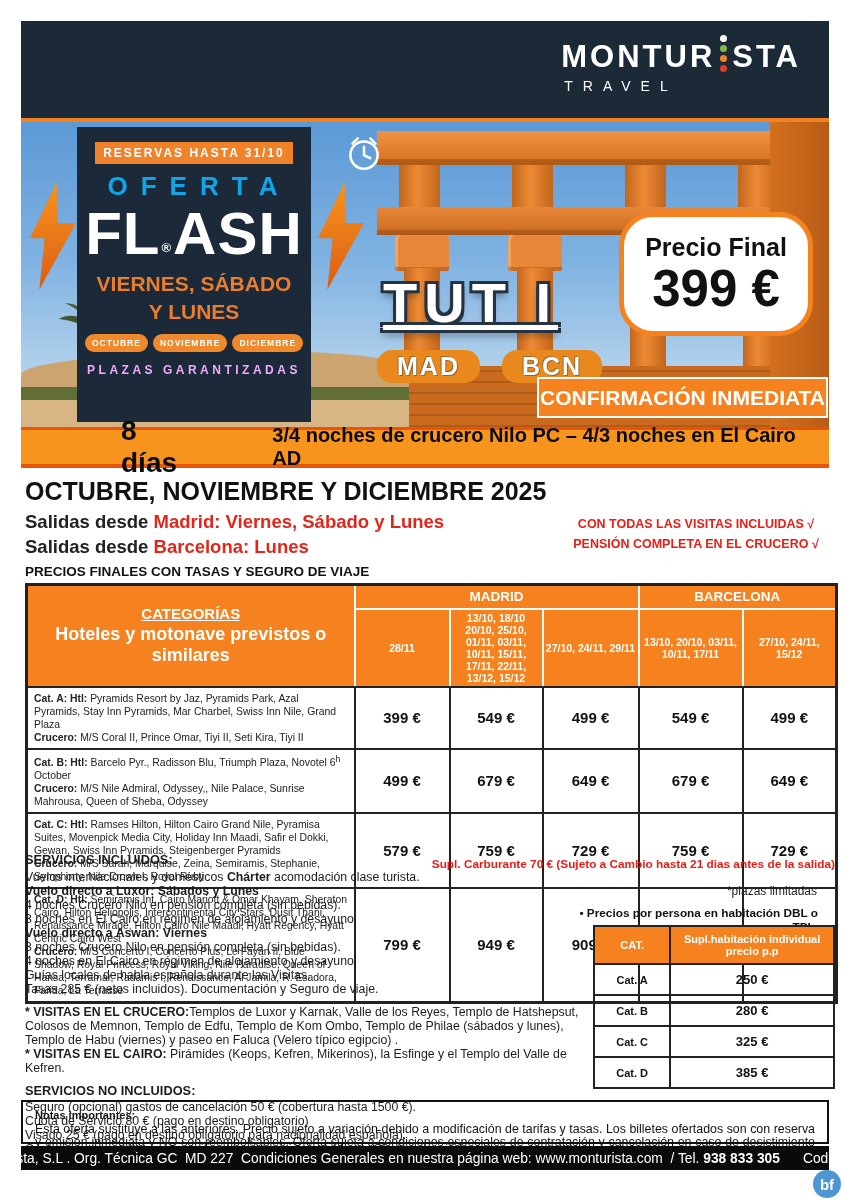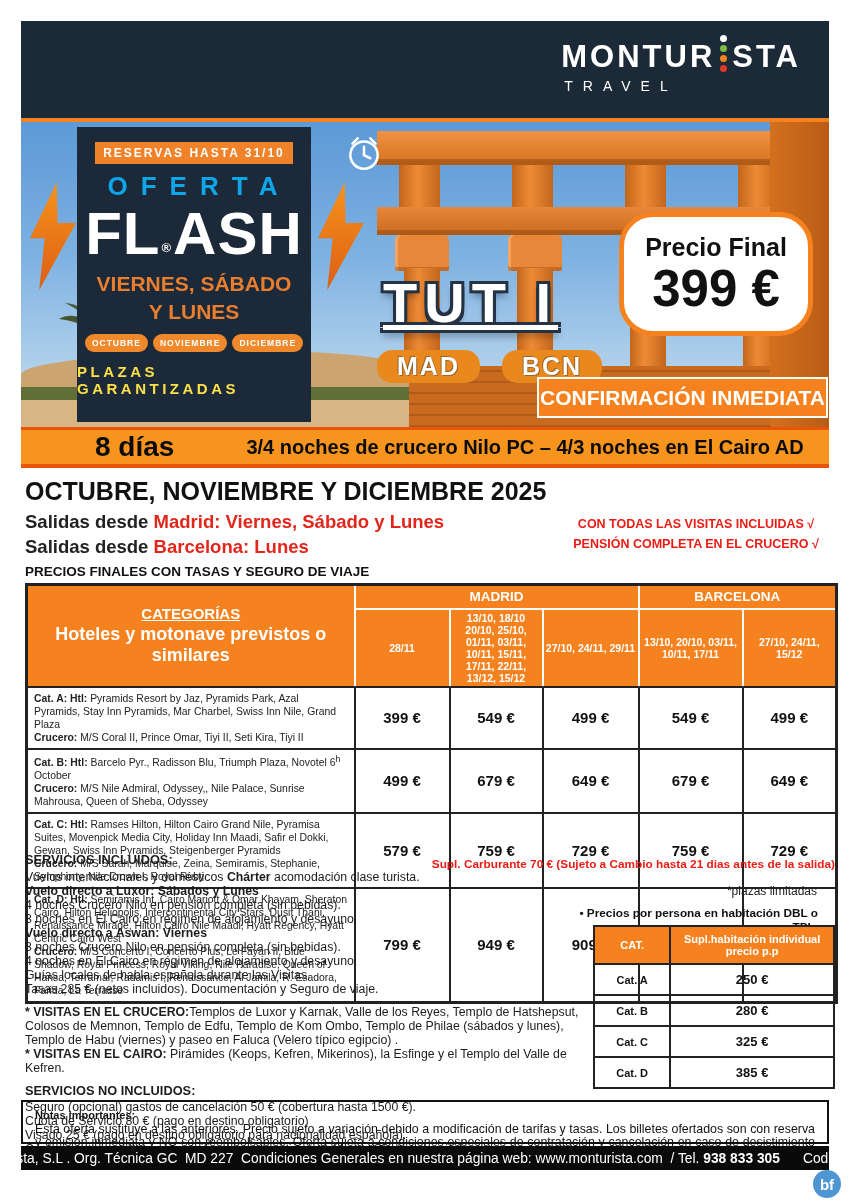--- a/index.html
+++ b/index.html
@@ -53,21 +53,21 @@
   .oferta { color:#0ea5e9; font-weight:bold; font-size:26px; letter-spacing:13px;
     margin-top:7px; padding-left:10px; }
   .flash-word { color:#fff; font-weight:bold; font-size:60px; letter-spacing:1px;
     line-height:1.0; margin-top:2px; display:flex; align-items:center; }
   .flash-reg { font-size:13px; align-self:flex-end; margin:0 1px 10px 1px; }
   .days1 { color:#E87E2E; font-weight:bold; font-size:21px; margin-top:8px; }
   .days2 { color:#E87E2E; font-weight:bold; font-size:21px; margin-top:4px; }
   .months { display:flex; gap:5px; margin-top:10px; }
   .month-pill { background:#F0892B; color:#fff; font-weight:bold; font-size:8.5px;
     letter-spacing:1px; padding:4px 7px; border-radius:10px; }
-  .plazas { color:#fde047; font-weight:bold; font-size:15px; letter-spacing:3.5px; margin-top:11px; }
+  .plazas { color:#f0abfc; font-weight:bold; font-size:12px; letter-spacing:3.5px; margin-top:11px; }
 
   .bolt { position:absolute; width:46px; height:108px;
     background:linear-gradient(180deg,#F7941E,#DC5E12);
     clip-path:polygon(58% 0, 0 52%, 32% 52%, 20% 100%, 100% 38%, 60% 38%); }
   .bolt-left { left:9px; top:60px; }
   .bolt-right { left:297px; top:60px; }
   .clock { position:absolute; left:322px; top:10px; width:42px; height:42px; }
 
   .tut { position:absolute; left:362px; top:148px; color:#fff; font-weight:bold;
     font-size:56px; letter-spacing:7px; 
@@ -82,21 +82,21 @@
   .price-label { font-size:25px; font-weight:bold; color:#111; }
   .price-value { font-size:51px; font-weight:bold; color:#111; line-height:1.05; }
   .confirm-bar { position:absolute; left:516px; top:255px; width:291px; height:41px;
     background:#F5821F; border:2px solid #fff; display:flex; align-items:center; justify-content:center; }
   .confirm-bar span { color:#fff; font-weight:bold; font-size:21px; }
 
   
   .duration-bar { position:absolute; left:21px; top:427px; width:808px; height:41px;
     background:#F7941E; border-top:3px solid #E8540A; border-bottom:4px solid #E8540A;
     display:flex; align-items:center; color:#0b0b0b; }
-  .duration-days { font-size:28px; font-weight:bold; margin-left:74px; }
+  .duration-days { font-size:28px; font-weight:bold; margin-left:100px; }
   .duration-details { font-size:20px; font-weight:bold; margin-left:72px; }
 
   
   .main-title { position:absolute; left:25px; top:477px; font-size:25px; font-weight:bold; letter-spacing:0; }
   .salida { position:absolute; left:25px; font-size:18.5px; font-weight:bold; color:#222; }
   .salida-1 { top:511px; } .salida-2 { top:536px; }
   .salida .red { color:#E3261B; }
   .finales { position:absolute; left:25px; top:564px; font-size:13.5px; font-weight:bold; }
   .right-notes { position:absolute; left:560px; top:514px; width:272px; text-align:center;
     color:#EC1C14; font-weight:bold; font-size:12.5px; line-height:20px; }

